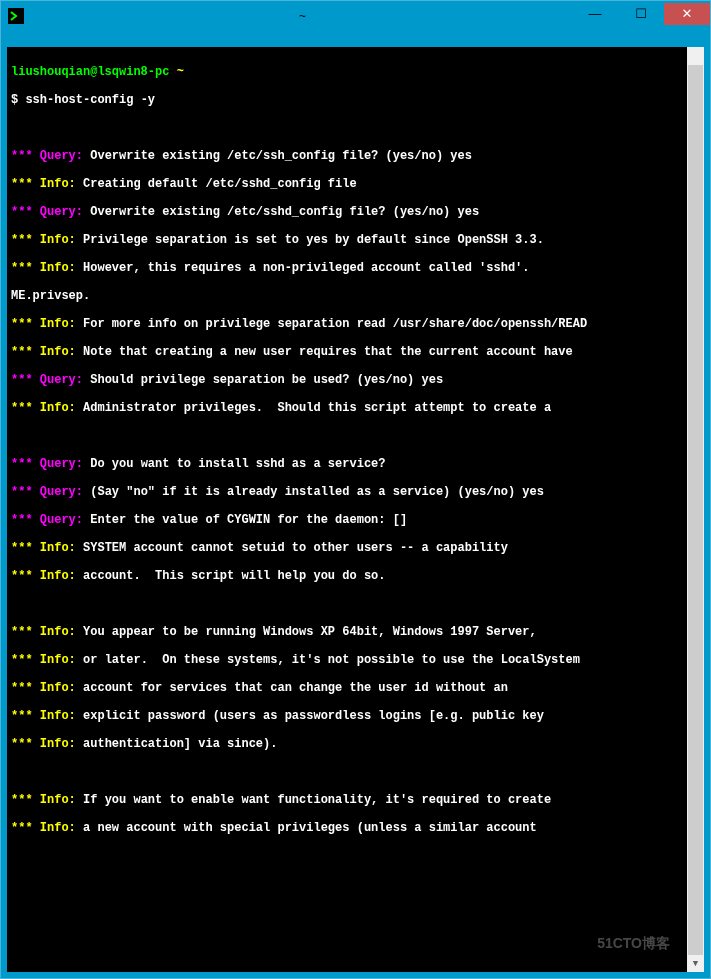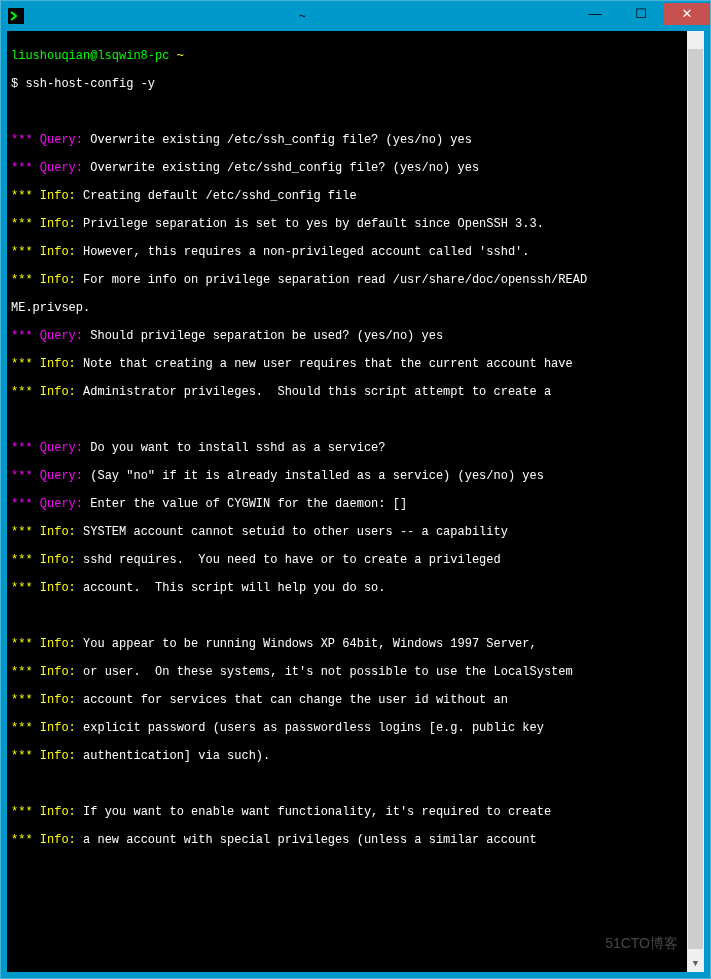--- a/index.html
+++ b/index.html
@@ -44,21 +44,22 @@
 }
 .win-btn.close { background: #c75050; color: #fff; }
 .terminal {
   flex: 1;
   background: #000;
   color: #fff;
   padding: 4px 2px 4px 4px;
   white-space: pre;
   overflow: hidden;
   position: relative;
-  margin: 0 6px 6px 6px;
+  margin: 16px 6px 6px 6px;
+  font-weight: bold;
 }
 .scrollbar {
   position: absolute;
   right: 0; top: 0; bottom: 0;
   width: 17px;
   background: #f0f0f0;
 }
 .scroll-arrow {
   height: 17px; background: #f0f0f0;
   display: flex; align-items: center; justify-content: center;
@@ -68,21 +69,21 @@
   background: #cdcdcd;
   position: absolute; left: 1px; right: 1px;
 }
 .line { display: block; }
 .g { color: #00ff00; }  
 .w { color: #ffffff; }  
 .m { color: #ff00ff; }  
 .y { color: #ffff00; }  
 .watermark {
   position: absolute;
-  right: 26px;
+  right: 34px;
   bottom: 22px;
   color: rgba(200,200,200,0.35);
   font-family: "Microsoft YaHei", sans-serif;
   font-size: 14px;
 }
 </style>
 </head>
 <body>
 
 <div class="window">
@@ -99,42 +100,41 @@
       <div class="win-btn">☐</div>
       <div class="win-btn close">✕</div>
     </div>
   </div>
 
   <div class="terminal">
 <span class="line"><span class="g">liushouqian@lsqwin8-pc</span> <span class="y">~</span></span>
 <span class="line"><span class="w">$</span> <span class="w">ssh-host-config -y</span></span>
 <span class="line"> </span>
 <span class="line"><span class="m">***</span> <span class="m">Query:</span><span class="w"> Overwrite existing /etc/ssh_config file? (yes/no) yes</span></span>
+<span class="line"><span class="y">***</span> <span class="y">Info:</span><span class="w"> Creating default /etc/sshd_config file</span></span>
 <span class="line"><span class="m">***</span> <span class="m">Query:</span><span class="w"> Overwrite existing /etc/sshd_config file? (yes/no) yes</span></span>
-<span class="line"><span class="y">***</span> <span class="y">Info:</span><span class="w"> Creating default /etc/sshd_config file</span></span>
 <span class="line"><span class="y">***</span> <span class="y">Info:</span><span class="w"> Privilege separation is set to yes by default since OpenSSH 3.3.</span></span>
 <span class="line"><span class="y">***</span> <span class="y">Info:</span><span class="w"> However, this requires a non-privileged account called 'sshd'.</span></span>
+<span class="line"><span class="w">ME.privsep.</span></span>
 <span class="line"><span class="y">***</span> <span class="y">Info:</span><span class="w"> For more info on privilege separation read /usr/share/doc/openssh/READ</span></span>
-<span class="line"><span class="w">ME.privsep.</span></span>
+<span class="line"><span class="y">***</span> <span class="y">Info:</span><span class="w"> Note that creating a new user requires that the current account have</span></span>
 <span class="line"><span class="m">***</span> <span class="m">Query:</span><span class="w"> Should privilege separation be used? (yes/no) yes</span></span>
-<span class="line"><span class="y">***</span> <span class="y">Info:</span><span class="w"> Note that creating a new user requires that the current account have</span></span>
 <span class="line"><span class="y">***</span> <span class="y">Info:</span><span class="w"> Administrator privileges.  Should this script attempt to create a</span></span>
 <span class="line"> </span>
 <span class="line"><span class="m">***</span> <span class="m">Query:</span><span class="w"> Do you want to install sshd as a service?</span></span>
 <span class="line"><span class="m">***</span> <span class="m">Query:</span><span class="w"> (Say "no" if it is already installed as a service) (yes/no) yes</span></span>
 <span class="line"><span class="m">***</span> <span class="m">Query:</span><span class="w"> Enter the value of CYGWIN for the daemon: []</span></span>
 <span class="line"><span class="y">***</span> <span class="y">Info:</span><span class="w"> SYSTEM account cannot setuid to other users -- a capability</span></span>
-<span class="line"><span class="y">***</span> <span class="y">Info:</span><span class="w"> sshd requires.  You need to have or to create a privileged</span></span>
 <span class="line"><span class="y">***</span> <span class="y">Info:</span><span class="w"> account.  This script will help you do so.</span></span>
 <span class="line"> </span>
 <span class="line"><span class="y">***</span> <span class="y">Info:</span><span class="w"> You appear to be running Windows XP 64bit, Windows 1997 Server,</span></span>
-<span class="line"><span class="y">***</span> <span class="y">Info:</span><span class="w"> or user.  On these systems, it's not possible to use the LocalSystem</span></span>
+<span class="line"><span class="y">***</span> <span class="y">Info:</span><span class="w"> or later.  On these systems, it's not possible to use the LocalSystem</span></span>
 <span class="line"><span class="y">***</span> <span class="y">Info:</span><span class="w"> account for services that can change the user id without an</span></span>
 <span class="line"><span class="y">***</span> <span class="y">Info:</span><span class="w"> explicit password (users as passwordless logins [e.g. public key</span></span>
-<span class="line"><span class="y">***</span> <span class="y">Info:</span><span class="w"> authentication] via such).</span></span>
+<span class="line"><span class="y">***</span> <span class="y">Info:</span><span class="w"> authentication] via since).</span></span>
 <span class="line"> </span>
 <span class="line"><span class="y">***</span> <span class="y">Info:</span><span class="w"> If you want to enable want functionality, it's required to create</span></span>
 <span class="line"><span class="y">***</span> <span class="y">Info:</span><span class="w"> a new account with special privileges (unless a similar account</span></span>
 
 
 
 
 
 
 

